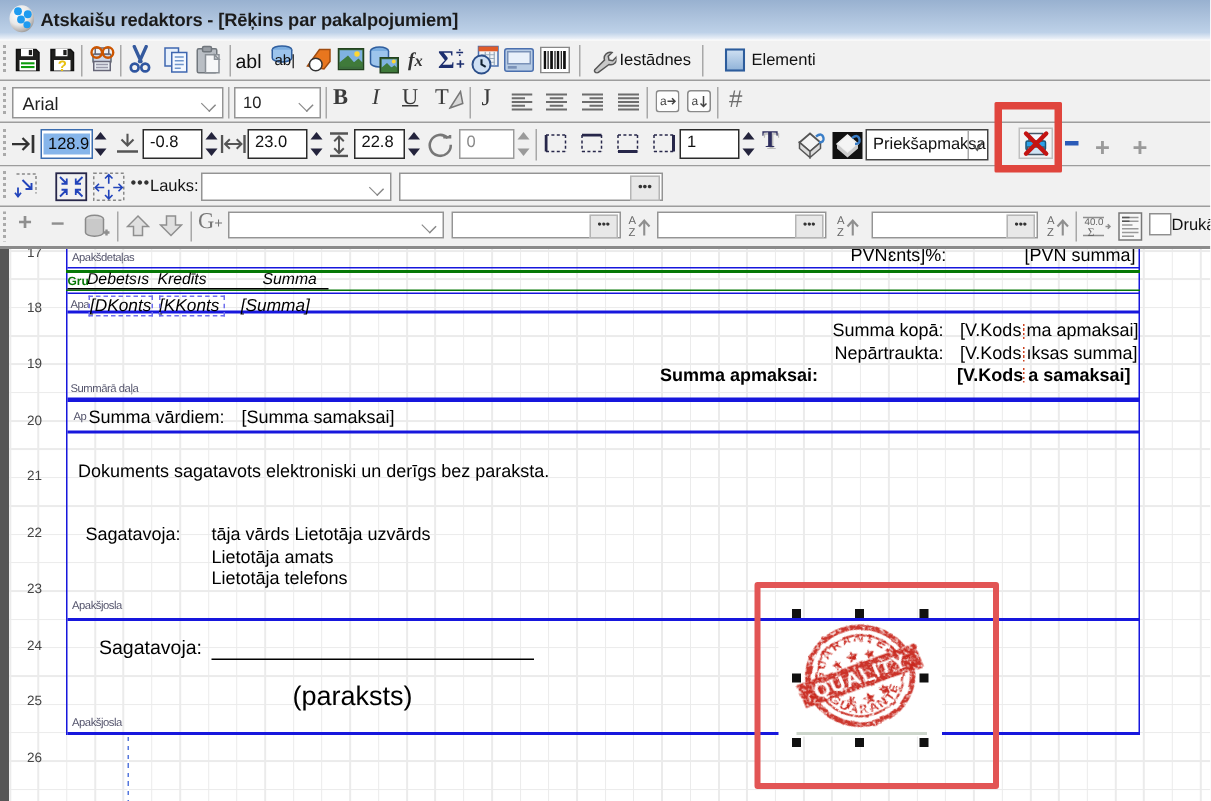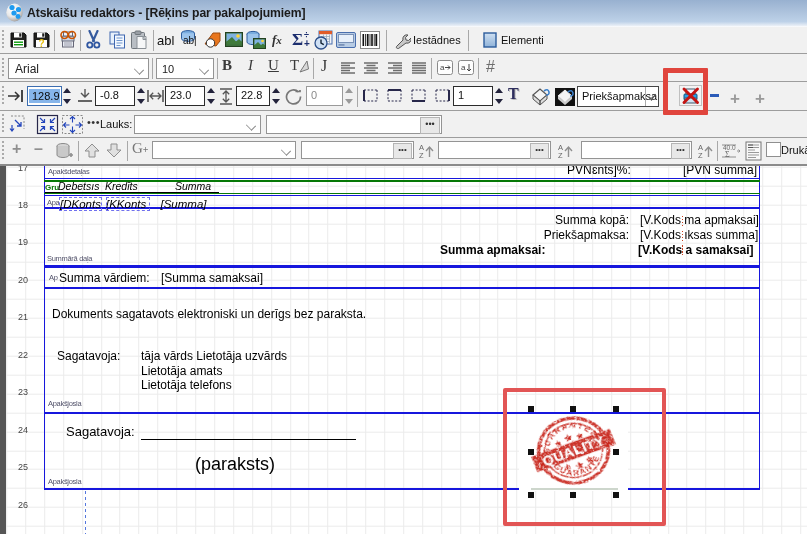--- a/index.html
+++ b/index.html
@@ -436,21 +436,21 @@
 
   <div class="abs cap" style="left:47px;top:197.5px">Apa</div>
   <div class="abs" style="left:60px;top:197.5px;font-size:11.5px;font-style:italic;color:#000">[DKonts</div>
   <div class="abs" style="left:106px;top:197.5px;font-size:11.5px;font-style:italic;color:#000">[KKonts</div>
   <div class="abs" style="left:160.5px;top:197.5px;font-size:11.5px;font-style:italic;color:#000">[Summa]</div>
   <div class="abs" style="left:59px;top:197px;width:41px;height:11.5px;border:1px dashed #7070ee"></div>
   <div class="abs" style="left:106px;top:197px;width:42px;height:11.5px;border:1px dashed #7070ee"></div>
 
   <div class="abs ctext" style="left:440px;top:213.4px;width:189px;text-align:right">Summa kopā:</div>
   <div class="abs ctext" style="left:640px;top:213.4px">[V.Kods ma apmaksai]</div>
-  <div class="abs ctext" style="left:440px;top:227.9px;width:189px;text-align:right">Priekšapmaksa:</div>
+  <div class="abs ctext" style="left:440px;top:227.9px;width:189px;text-align:right">Nepārtraukta:</div>
   <div class="abs ctext" style="left:640px;top:227.9px">[V.Kods ıksas summa]</div>
   <div class="abs ctext" style="left:440px;top:242.6px;width:189px;font-weight:bold">Summa apmaksai:</div>
   <div class="abs ctext" style="left:638px;top:242.6px;font-weight:bold">[V.Kods a samaksai]</div>
   <div class="abs" style="left:681.5px;top:216px;width:1px;height:10px;background:repeating-linear-gradient(#cc4422 0 1.5px,transparent 1.5px 3px)"></div>
   <div class="abs" style="left:681.5px;top:230.5px;width:1px;height:10px;background:repeating-linear-gradient(#cc4422 0 1.5px,transparent 1.5px 3px)"></div>
   <div class="abs" style="left:681.5px;top:245px;width:1px;height:10px;background:repeating-linear-gradient(#cc4422 0 1.5px,transparent 1.5px 3px)"></div>
 
   <div class="abs cap" style="left:49px;top:273px">Ap</div>
   <div class="abs ctext" style="left:59px;top:271.4px">Summa vārdiem:</div>
   <div class="abs ctext" style="left:161px;top:271.4px">[Summa samaksai]</div>

